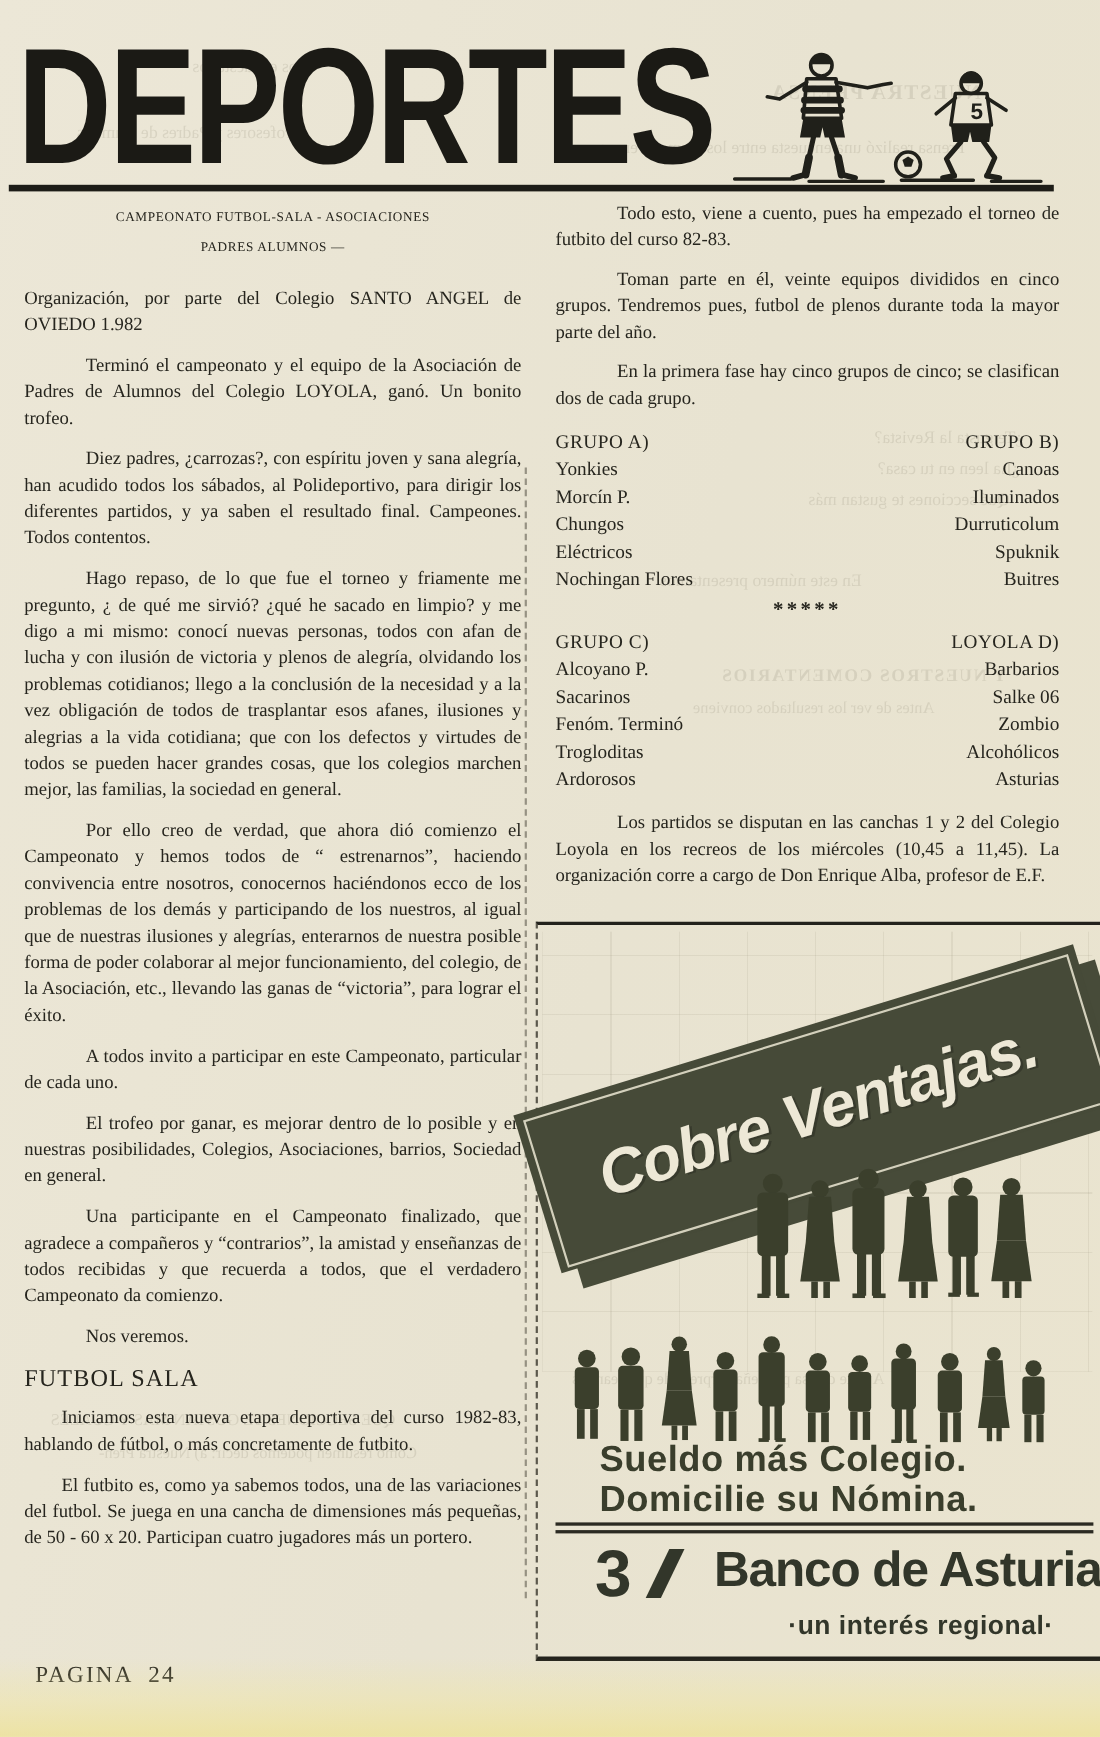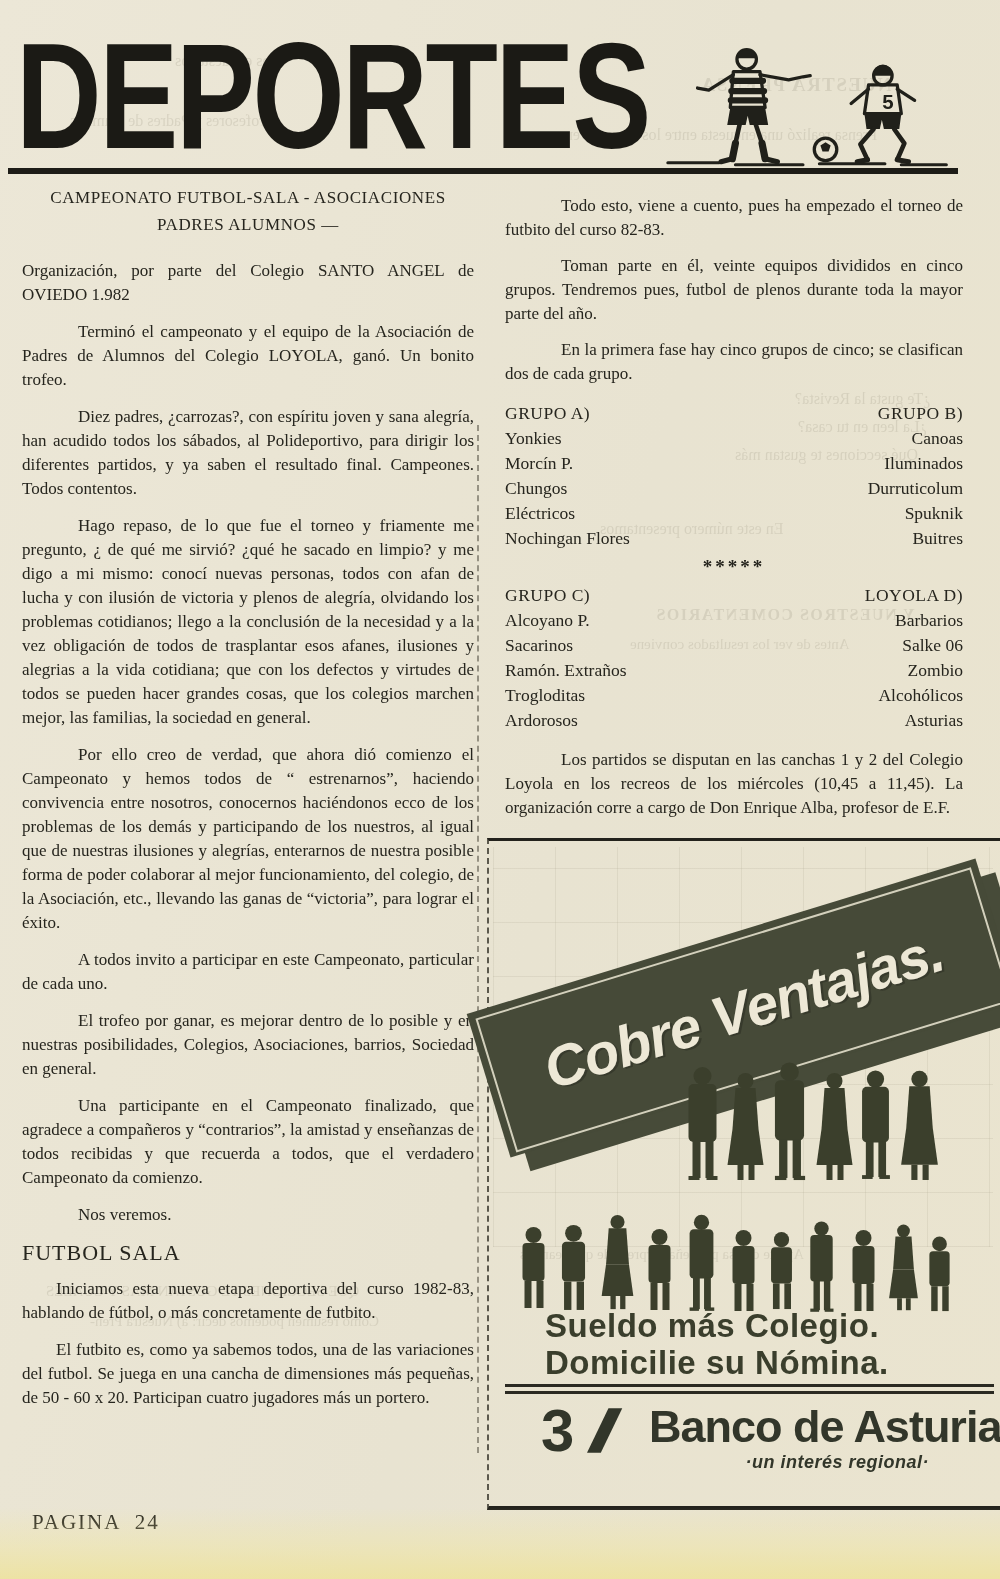--- a/index.html
+++ b/index.html
@@ -25,27 +25,27 @@
     position:absolute; left:16px; top:40px; margin:0;
     font-family:"Liberation Sans", sans-serif; font-weight:700;
     font-size:150px; line-height:112px; letter-spacing:-3px; color:#1b1a15;
     transform:scaleX(0.79); transform-origin:left center; white-space:nowrap;
   }
   .players{position:absolute; left:648px; top:44px;}
   .header-rule{position:absolute; left:8px; top:168px; width:950px; height:6px; background:#1d1c17;}
   
   .col{position:absolute; text-align:justify; font-size:17px; line-height:24px;}
   .col-left{left:22px; top:184px; width:452px;}
-  .col-right{left:505px; top:182px; width:458px;margin-top:12px;}
+  .col-right{left:505px; top:182px; width:458px;}
   .col p{margin:0 0 13px 0;}
   .col-right p{margin-bottom:13px;}
   .indent{text-indent:56px;}
   .indent-sm{text-indent:34px;}
   .article-heading{
-    text-align:center; font-size:17px; line-height:27px; letter-spacing:.6px;
+    text-align:center; font-size:12px; line-height:27px; letter-spacing:.6px;
     margin-bottom:21px;
   }
   .byline{text-align:right; margin-top:-24px; margin-bottom:14px; padding-right:6px;}
   .subheading{font-size:22px; letter-spacing:1px; margin:14px 0 12px 0; text-align:left;}
   .groups-row{display:flex; margin-bottom:14px;}
   .group{width:50%; font-size:17.5px; line-height:25px; text-align:left;}
   .group.right{text-align:right;}
   .group-label{letter-spacing:.5px;}
   .separator{text-align:center; letter-spacing:3px; font-weight:bold; font-size:19px; margin:2px 0 4px 0;}
   .col-divider{
@@ -91,22 +91,22 @@
   }
   .rule1,.rule2{position:absolute; left:16px; right:8px; height:3px; background:#2b2a22;}
   .rule1{top:543px;} .rule2{top:550px;}
   .bank-row{position:absolute; left:52px; top:562px; display:flex; align-items:flex-start; gap:16px;}
   .bank-text{display:flex; flex-direction:column; align-items:center;}
   .bank-name{
     font-family:"Liberation Sans", sans-serif; font-weight:bold; font-size:45px;
     color:#32362a; letter-spacing:-1px; line-height:48px; white-space:nowrap;
   }
   .bank-tagline{
-    font-family:"Liberation Sans", sans-serif; font-weight:bold; font-size:18px;
-    color:#32362a; margin-top:1px; letter-spacing:.5px;font-style:italic;
+    font-family:"Liberation Sans", sans-serif; font-weight:bold; font-size:24px;
+    color:#32362a; margin-top:13px; letter-spacing:.5px;
   }
 </style>
 </head>
 <body>
 
 <div class="page">
 
   <div class="ghost b" style="left:700px; top:74px; font-size:19px;">NUESTRA PRENSA</div>
   <div class="ghost" style="left:545px; top:126px; font-size:16px;">Prensa realizó una encuesta entre los alumnos en un</div>
   <div class="ghost" style="left:175px; top:52px; font-size:16px;">Los encuestados</div>
@@ -199,21 +199,21 @@
       </div>
     </div>
 
     <div class="separator">*****</div>
 
     <div class="groups-row" style="margin-bottom:15px;">
       <div class="group">
         <div class="group-label">GRUPO C)</div>
         <div>Alcoyano P.</div>
         <div>Sacarinos</div>
-        <div>Ramón. Extraños</div>
+        <div>Fenóm. Terminó</div>
         <div>Trogloditas</div>
         <div>Ardorosos</div>
       </div>
       <div class="group right">
         <div class="group-label">LOYOLA D)</div>
         <div>Barbarios</div>
         <div>Salke 06</div>
         <div>Zombio</div>
         <div>Alcohólicos</div>
         <div>Asturias</div>

